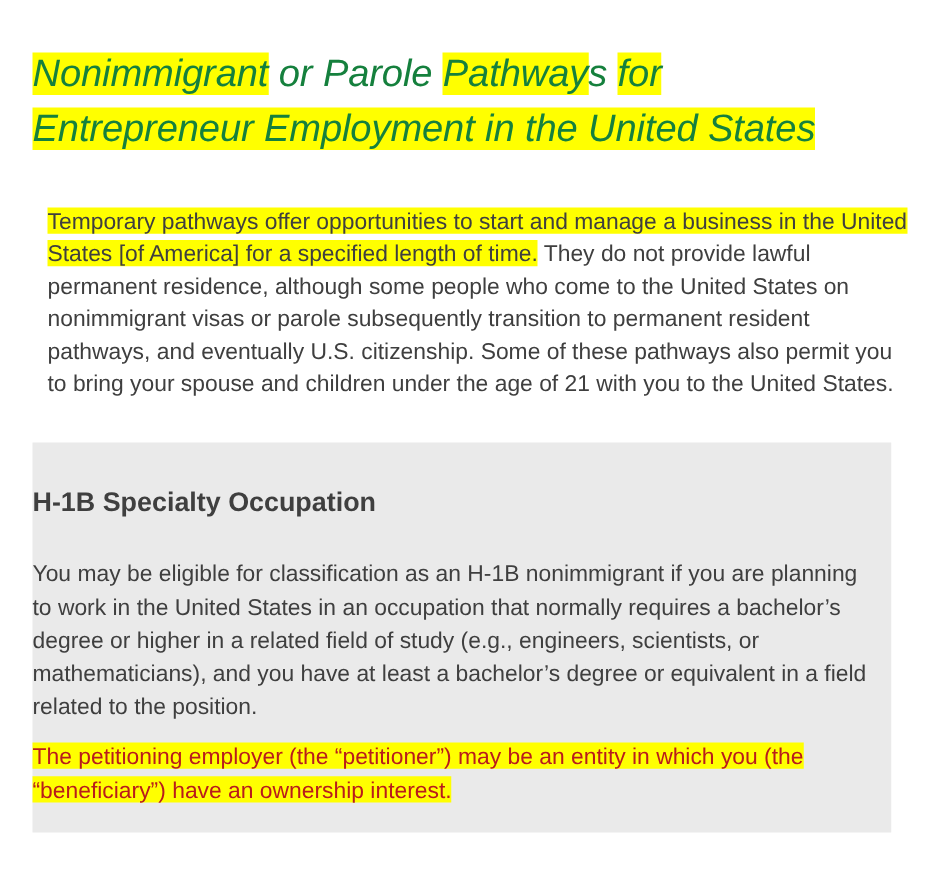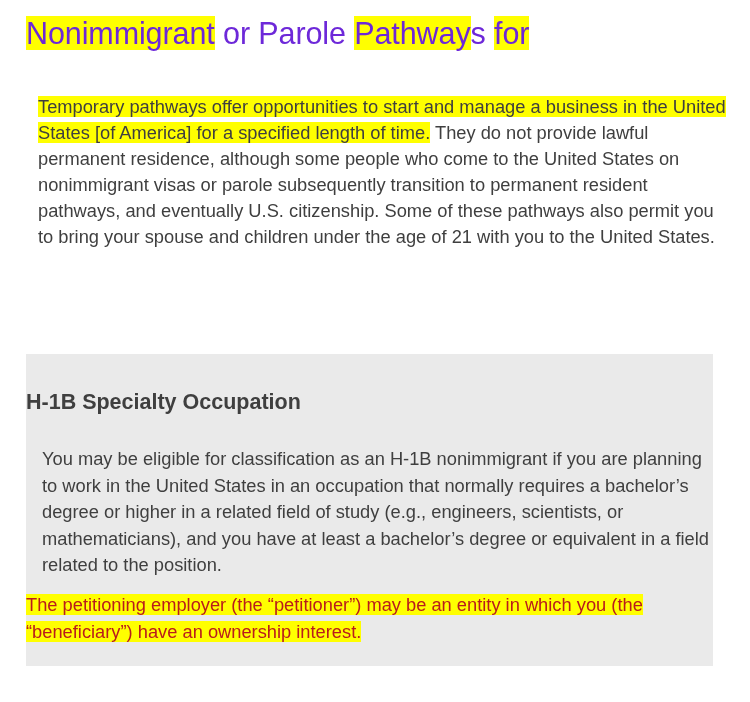--- a/index.html
+++ b/index.html
@@ -19,26 +19,27 @@
       position: absolute;
       left: 26px;
       top: 0;
       width: 690px;
     }
     .hl {
       background: #ffff00;
     }
     h1.page-title {
       margin: 0;
-      padding-top: 11px;
+      padding-top: 37px;
       font-size: 30.5px;
       font-weight: normal;
       line-height: 44px;
-      color: #6d28d9;
+      color: #15803d;
       letter-spacing: -0.1px;
+      font-style: italic;
     }
     p.intro {
       margin: 12px;
       margin-top: 39px;
       font-size: 18.3px;
       line-height: 26px;
       color: #3f3f3f;
       width: 690px;
     }
     .callout {
@@ -62,38 +63,37 @@
     }
     p.body1 {
       position: absolute;
       left: 26px;
       top: 446px;
       width: 680px;
       margin: 0;
       font-size: 18.3px;
       line-height: 26.5px;
       color: #3f3f3f;
-      padding-left: 16px;
     }
     p.body2 {
       position: absolute;
       left: 26px;
       top: 592px;
       width: 680px;
       margin: 0;
       font-size: 18.3px;
       line-height: 26.5px;
       color: #b91c1c;
     }
   </style>
 </head>
 <body>
 
 <div class="page">
-  <h1 class="page-title"><span class="hl">Nonimmigrant</span><span> or Parole </span><span class="hl">Pathway</span><span>s </span><span class="hl">for</span><br></h1>
+  <h1 class="page-title"><span class="hl">Nonimmigrant</span><span> or Parole </span><span class="hl">Pathway</span><span>s </span><span class="hl">for</span><br><span class="hl">Entrepreneur Employment in the United States</span></h1>
 
   <p class="intro"><span class="hl">Temporary pathways offer opportunities to start and manage a business in the United States [of America] for a specified length of time.</span><span> They do not provide lawful permanent residence, although some people who come to the United States on nonimmigrant visas or parole subsequently transition to permanent resident pathways, and eventually U.S. citizenship. Some of these pathways also permit you to bring your spouse and children under the age of 21 with you to the United States.</span></p>
 </div>
 
 <div class="callout"></div>
 
 <h2 class="section-heading">H-1B Specialty Occupation</h2>
 
 <p class="body1">You may be eligible for classification as an H-1B nonimmigrant if you are planning to work in the United States in an occupation that normally requires a bachelor’s degree or higher in a related field of study (e.g., engineers, scientists, or mathematicians), and you have at least a bachelor’s degree or equivalent in a field related to the position.</p>
 

